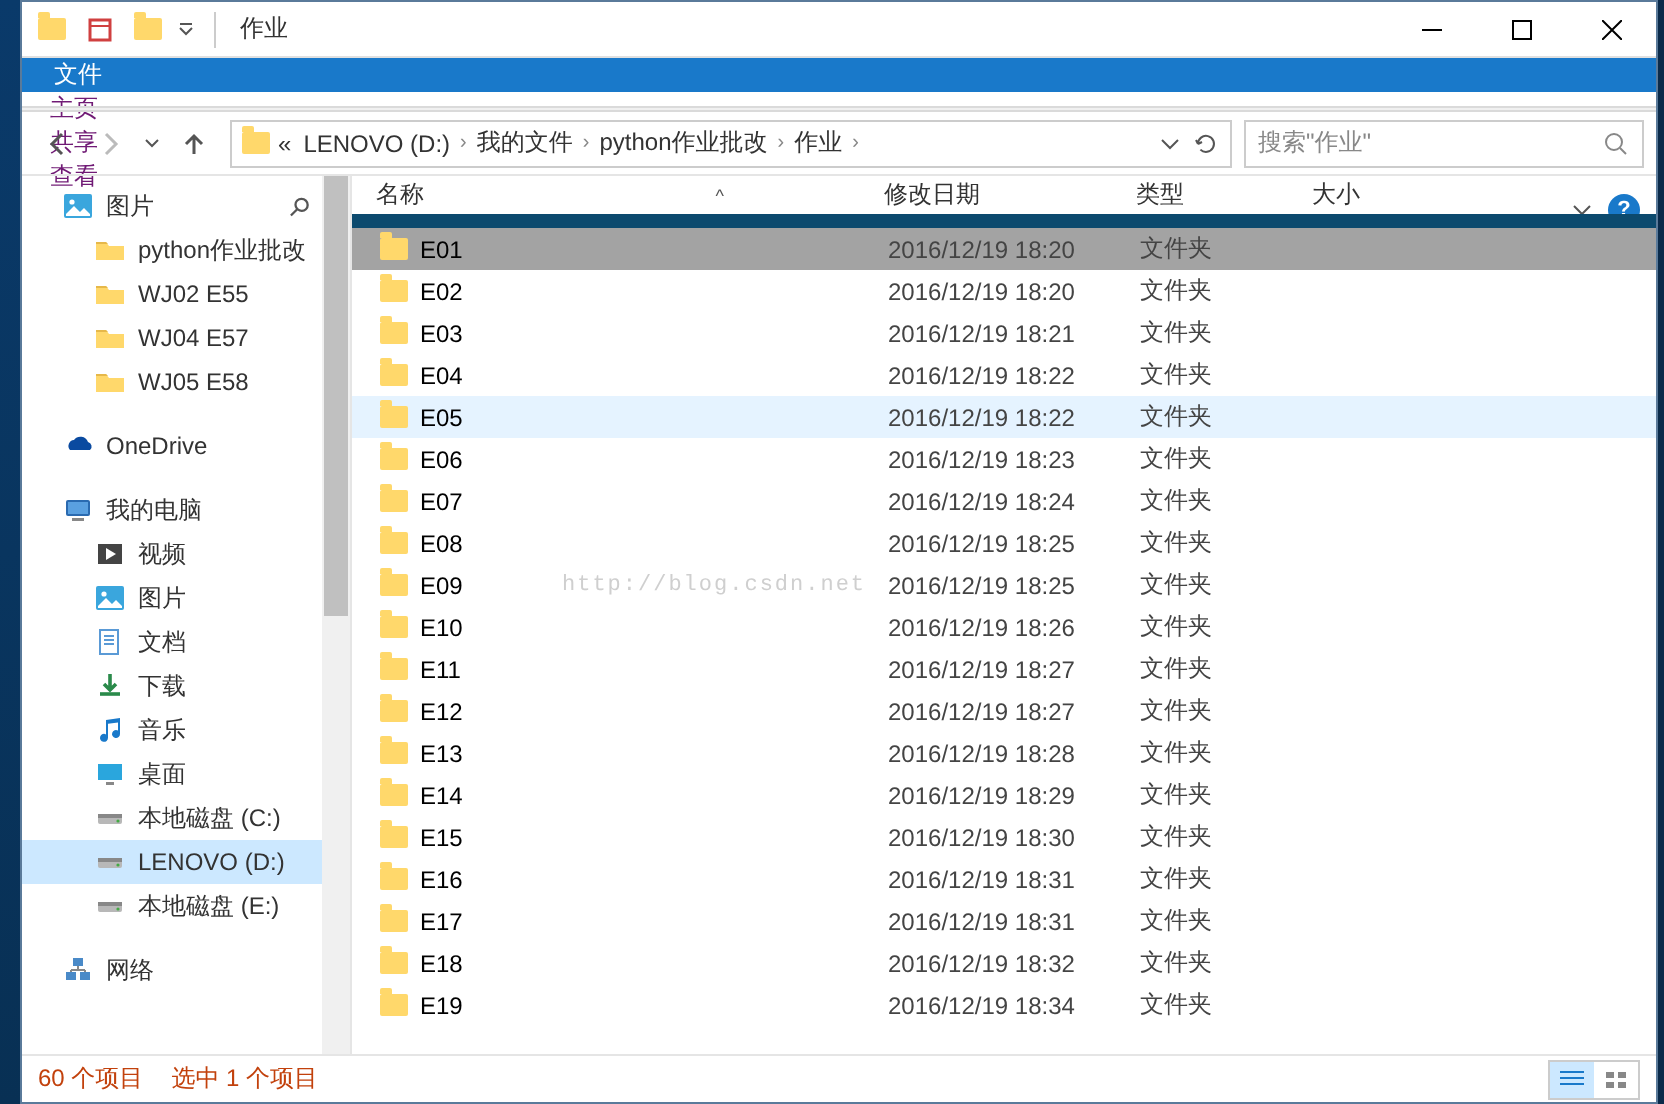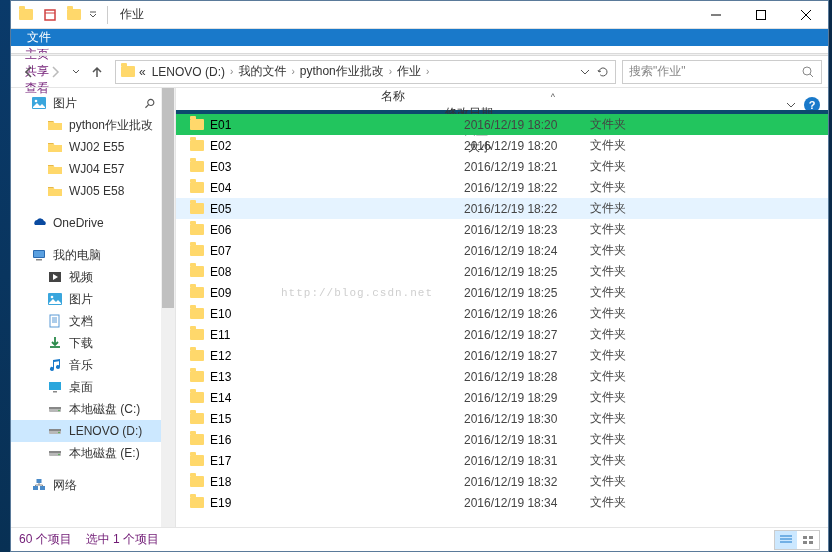--- a/index.html
+++ b/index.html
@@ -30,35 +30,35 @@
 .nav-pane { width: 165px; border-right: 1px solid #e5e5e5; overflow-y: auto; position: relative; font-size: 12px; padding-top: 4px; }
 .nav-item { display: flex; align-items: center; height: 22px; padding-left: 20px; gap: 6px; color: #333; white-space: nowrap; }
 .nav-item.indent1 { padding-left: 36px; }
 .nav-item.selected { background: #cce8ff; }
 .nav-icon { width: 16px; height: 16px; display: flex; align-items: center; justify-content: center; flex-shrink: 0; }
 .folder-ic { width: 14px; height: 11px; background: #ffd86b; border-radius: 1px; position: relative; }
 .folder-ic::before { content: ""; position: absolute; top: -3px; left: 0; width: 6px; height: 3px; background: #ffd86b; border-radius: 1px 1px 0 0; }
 .pin-ic { color: #555; transform: rotate(45deg); font-size: 13px; }
 .nav-spacer { height: 10px; }
 .content-pane { flex: 1; display: flex; flex-direction: column; overflow: hidden; }
-.col-headers { height: 26px; display: flex; align-items: center; font-size: 12px; color: #333; border-bottom: 4px solid #0c4a6e; padding-left: 12px; flex-direction: column; }
+.col-headers { height: 26px; display: flex; align-items: center; font-size: 12px; color: #333; border-bottom: 7px solid #0c4a6e; padding-left: 12px; }
 .ch-name { width: 254px; display: flex; align-items: center; }
 .ch-date { width: 126px; }
 .ch-type { width: 88px; }
 .ch-size { width: 80px; }
 .sort-ind { margin-left: auto; margin-right: 80px; font-size: 9px; color: #555; }
 .file-list { flex: 1; overflow-y: auto; }
 .file-row { height: 21px; display: flex; align-items: center; font-size: 12px; padding-left: 14px; }
-.file-row.selected { background: #22c55e; }
+.file-row.selected { background: #a3a3a3; }
 .file-row.hover { background: #e5f3ff; }
 .fr-icon { width: 20px; display: flex; align-items: center; }
 .fr-name { width: 234px; }
-.fr-date { width: 126px; color: #444; margin-left: 20px; }
+.fr-date { width: 126px; color: #444; }
 .fr-type { width: 88px; color: #444; }
-.statusbar { height: 24px; border-top: 1px solid #e5e5e5; display: flex; align-items: center; font-size: 12px; color: #701a75; padding: 0 8px; }
+.statusbar { height: 24px; border-top: 1px solid #e5e5e5; display: flex; align-items: center; font-size: 12px; color: #c2410c; padding: 0 8px; }
 .status-text { margin-right: 14px; }
 .view-toggles { margin-left: auto; display: flex; border: 1px solid #ccc; }
 .vt-btn { width: 22px; height: 18px; display: flex; align-items: center; justify-content: center; font-size: 11px; }
 .vt-btn.active { background: #cce8ff; }
 .watermark { position: absolute; left: 270px; top: 286px; font-size: 11px; color: #cfcfcf; font-family: "Courier New", monospace; letter-spacing: 1px; pointer-events: none; }
 .nav-scroll { position: absolute; right: 0; top: 0; bottom: 0; width: 14px; background: #f0f0f0; }
 .nav-scroll-thumb { position: absolute; right: 1px; top: 0; width: 12px; height: 220px; background: #c0c0c0; }
 svg { display: block; }
 </style>
 </head>

